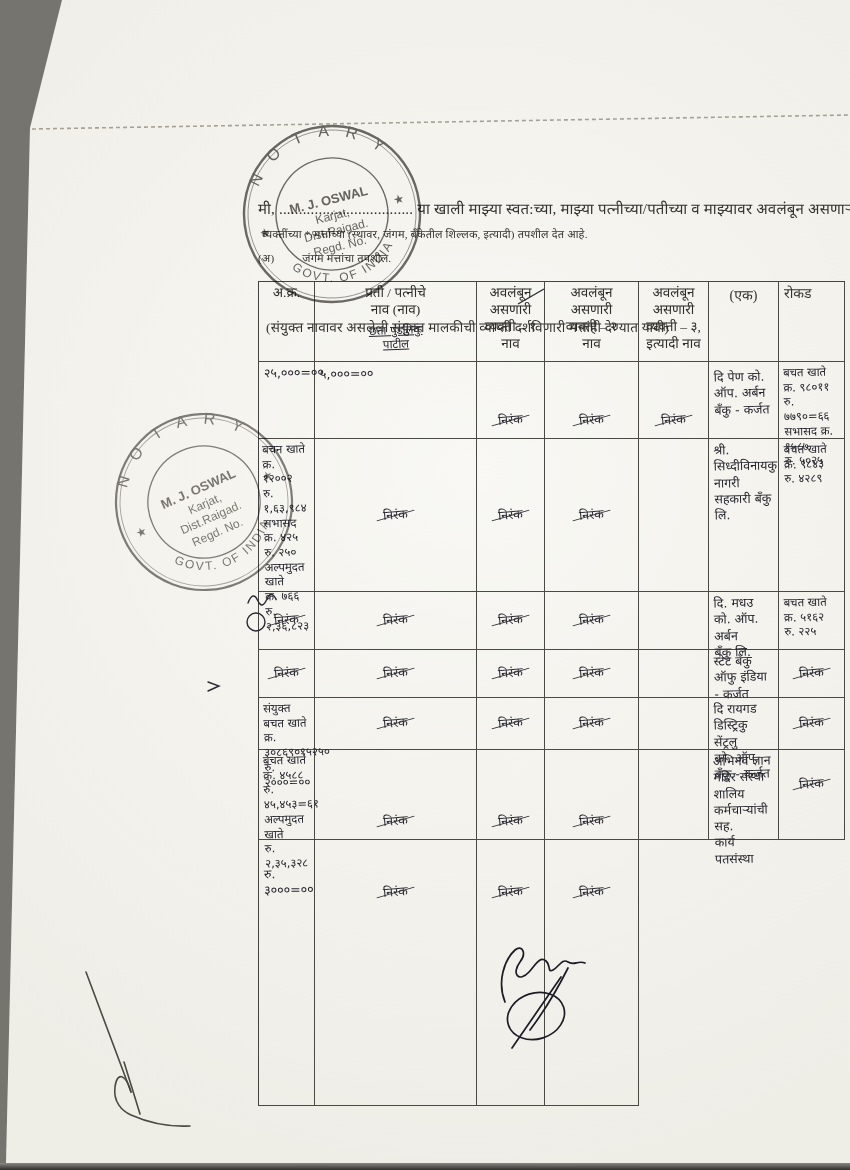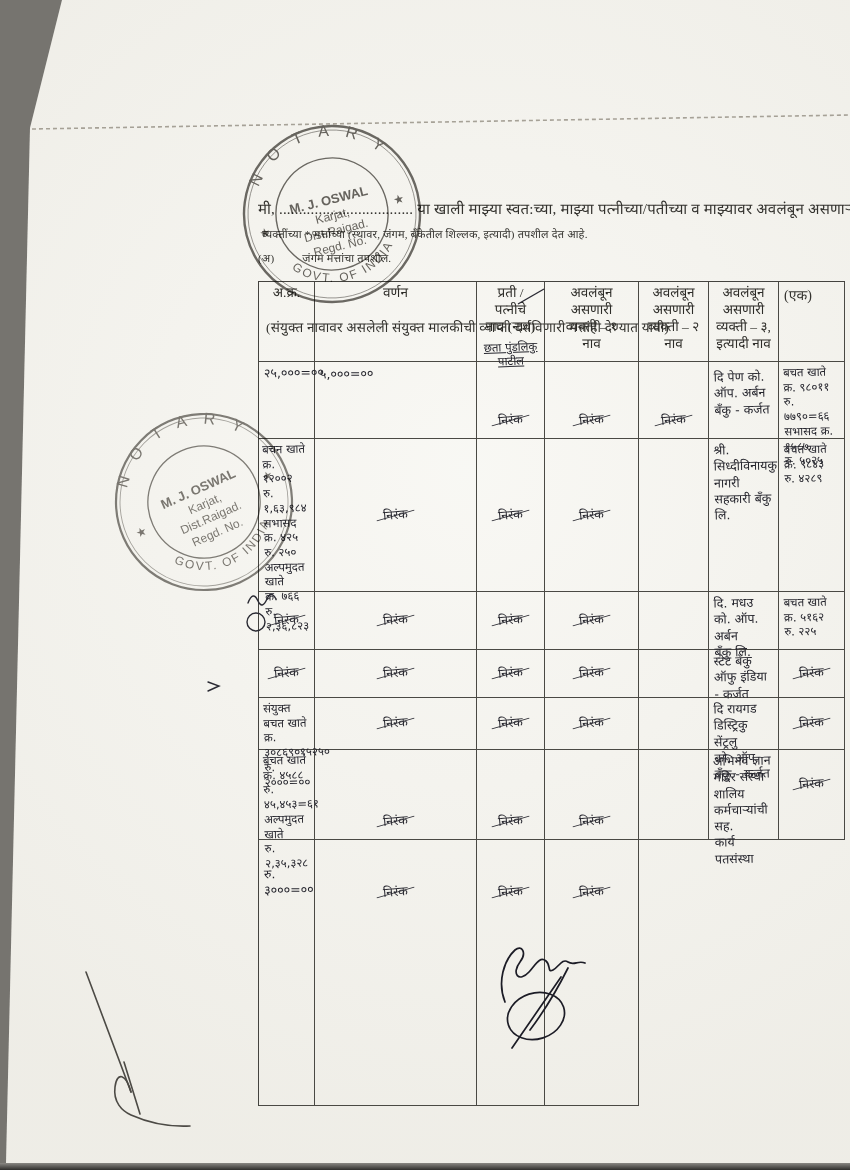--- a/index.html
+++ b/index.html
@@ -24,21 +24,21 @@
   
   .tbl{position:absolute;left:220px;top:281px;display:grid;z-index:3;
        grid-template-columns:56px 162px 68px 94px 70px 70px 66px;
        grid-template-rows:80px 77px 153px 58px 48px 52px 90px 266px;
        border-top:1.5px solid #44433f;border-left:1.5px solid #44433f;background:transparent;margin-left:38px;}
   .cell{border-right:1.3px solid #4a4944;border-bottom:1.3px solid #4a4944;
         display:flex;flex-direction:column;padding:3px 5px;box-sizing:border-box;overflow:visible;}
   .head{font-size:13.5px;color:#2e2d29;text-align:center;white-space:pre-line;line-height:1.25;
         align-items:center;justify-content:flex-start;}
   .printed{font-size:14px;color:#34332f;white-space:pre-line;line-height:1.3;}
-  .sr{font-size:14px;color:#34332f;}
+  .sr{font-size:14px;color:#34332f;text-align:center;}
   .hw{font-family:"DejaVu Sans","Liberation Sans",sans-serif;font-size:12.5px;color:#26262e;
       white-space:pre-line;line-height:1.3;transform:rotate(-1.2deg);}
   .hw.small{font-size:11.5px;line-height:1.28;}
   .hw-name{font-family:"DejaVu Sans",sans-serif;font-size:11.5px;color:#26262e;
       text-decoration:underline;white-space:pre-line;margin-top:4px;transform:rotate(-2deg);}
   .vc{justify-content:center;}
   .vb{justify-content:flex-end;padding-bottom:10px;}
   .hc{align-items:center;}
   .pt40{padding-top:44px;}
   .pt24{padding-top:26px;}
@@ -64,21 +64,20 @@
   </svg>
 
   <div class="ptext l1">मी, .................................. या खाली माझ्या स्वत:च्या, माझ्या पत्नीच्या/पतीच्या व माझ्यावर अवलंबून असणाऱ्या</div>
   <div class="ptext l2">व्यक्तींच्या */मत्तांच्या (स्थावर, जंगम, बँकेतील शिल्लक, इत्यादी) तपशील देत आहे.</div>
   <div class="ptext l3"><span>(अ)</span><span class="gap"></span><span>जंगम मत्तांचा तपशील.</span></div>
   <div class="ptext l4">(संयुक्त नावावर असलेली संयुक्त मालकीची व्याप्ती दर्शविणारी मत्तांही देण्यात यावी)</div>
 
   <div class="tbl">
 
     <div class="cell head">अ.क्र.</div>
-    <div class="cell head">वर्णन</div>
     <div class="cell head">
       <span style="white-space:pre-line;">प्रती / पत्नीचे
 नाव (नाव)</span>
       <span class="hw-name">छता पुंडलिकु
 पाटील</span>
     </div>
     <div class="cell head">अवलंबून
 असणारी
 व्यक्ती – १
 नाव</div>
@@ -88,20 +87,23 @@
 नाव</div>
     <div class="cell head">अवलंबून
 असणारी
 व्यक्ती – ३,
 इत्यादी नाव</div>
 
     <div class="cell">
         <span class="sr">(एक)</span>
       </div>
     <div class="cell">
+        <span class="printed">रोकड</span>
+      </div>
+    <div class="cell">
         <span class="hw">२५,०००=००</span>
       </div>
     <div class="cell">
         <span class="hw">५,०००=००</span>
       </div>
     <div class="cell vb hc">
         <span class="hw nirank">निरंक</span>
       </div>
     <div class="cell vb hc">
         <span class="hw nirank">निरंक</span>

